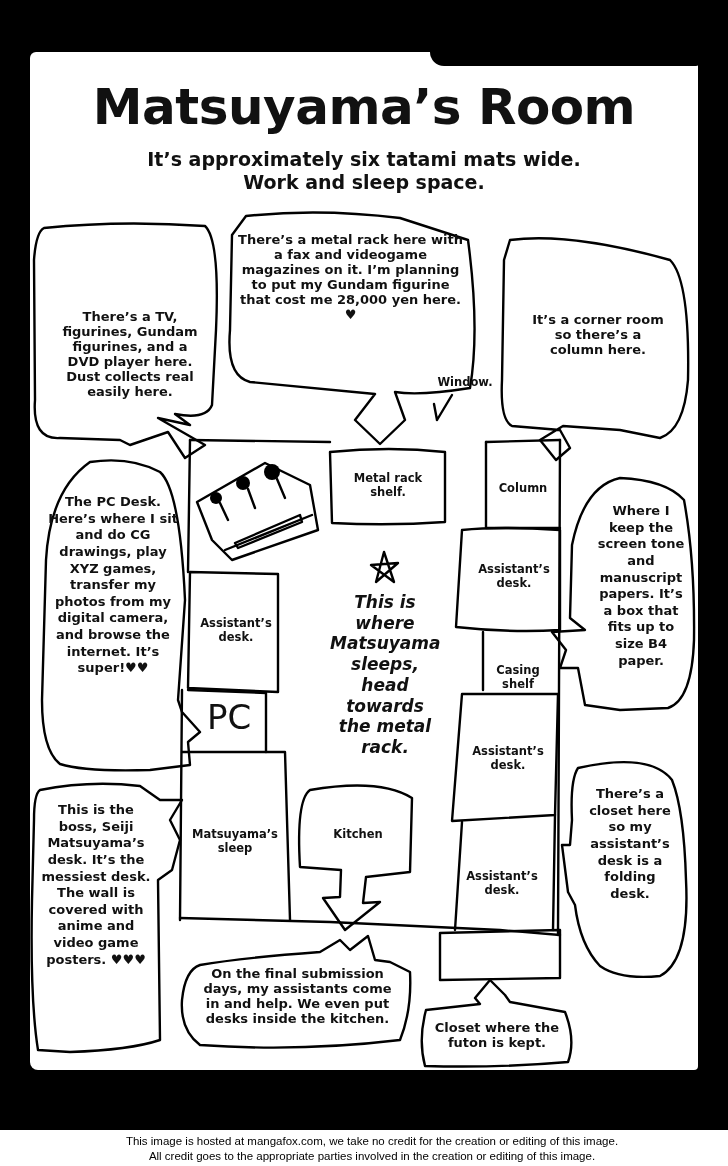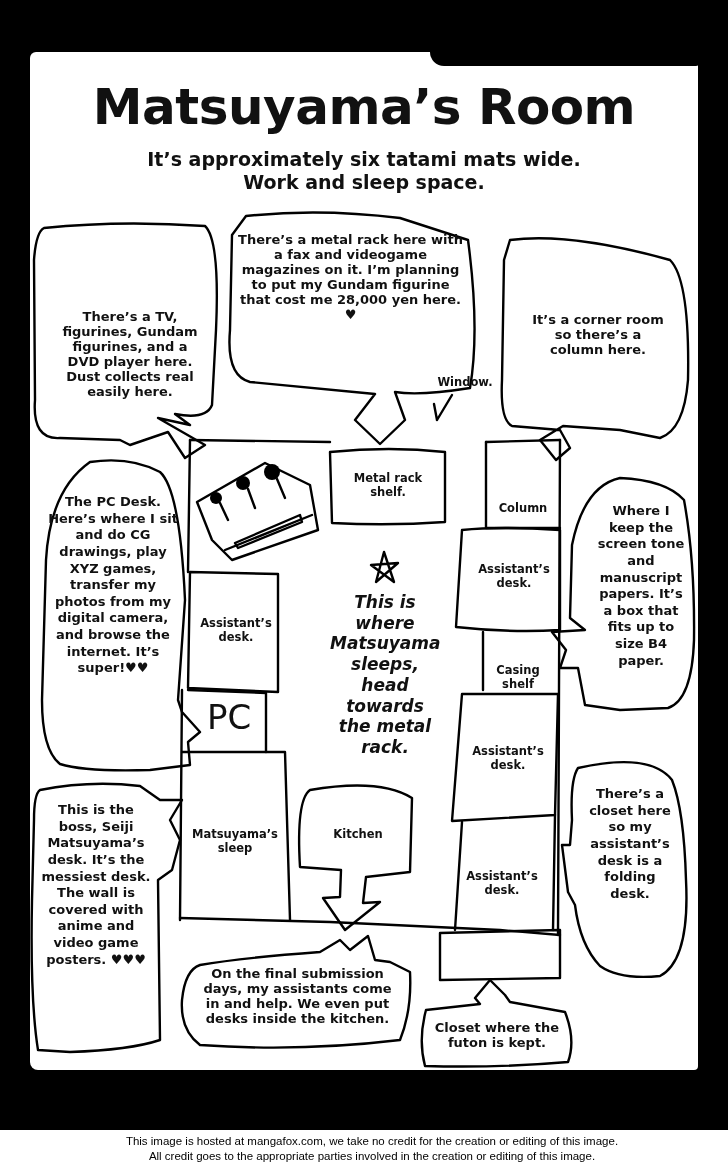--- a/index.html
+++ b/index.html
@@ -96,21 +96,21 @@
 <div class="t bub" style="left:528px;top:312px;width:140px;">It’s a corner room so there’s a column here.</div>
 <div class="t bub" style="left:48px;top:494px;width:130px;line-height:1.28;">The PC Desk. Here’s where I sit and do CG drawings, play XYZ games, transfer my photos from my digital camera, and browse the internet. It’s super!♥♥</div>
 <div class="t bub" style="left:594px;top:503px;width:94px;line-height:1.28;">Where I keep the screen tone and manuscript papers. It’s a box that fits up to size B4 paper.</div>
 <div class="t bub" style="left:40px;top:802px;width:112px;line-height:1.28;">This is the boss, Seiji Matsuyama’s desk. It’s the messiest desk. The wall is covered with anime and video game posters. ♥♥♥</div>
 <div class="t bub" style="left:585px;top:786px;width:90px;line-height:1.28;">There’s a closet here so my assistant’s desk is a folding desk.</div>
 <div class="t bub" style="left:195px;top:966px;width:205px;">On the final submission days, my assistants come in and help. We even put desks inside the kitchen.</div>
 <div class="t bub" style="left:422px;top:1020px;width:150px;">Closet where the futon is kept.</div>
 
 <div class="t lbl" style="left:430px;top:376px;width:70px;">Window.</div>
 <div class="t lbl" style="left:348px;top:472px;width:80px;">Metal rack shelf.</div>
-<div class="t lbl" style="left:490px;top:502px;width:66px;">Column</div>
+<div class="t lbl" style="left:490px;top:482px;width:66px;">Column</div>
 <div class="t lbl" style="left:474px;top:563px;width:80px;">Assistant’s desk.</div>
 <div class="t lbl" style="left:490px;top:664px;width:56px;">Casing shelf</div>
 <div class="t lbl" style="left:198px;top:617px;width:76px;">Assistant’s desk.</div>
 <div class="t pc" style="left:198px;top:698px;width:62px;">PC</div>
 <div class="t big" style="left:330px;top:592px;width:110px;line-height:1.22;">This is where Matsuyama sleeps, head towards the metal rack.</div>
 <div class="t lbl" style="left:190px;top:828px;width:90px;">Matsuyama’s sleep</div>
 <div class="t lbl" style="left:318px;top:828px;width:80px;">Kitchen</div>
 <div class="t lbl" style="left:468px;top:745px;width:80px;">Assistant’s desk.</div>
 <div class="t lbl" style="left:462px;top:870px;width:80px;">Assistant’s desk.</div>
 

